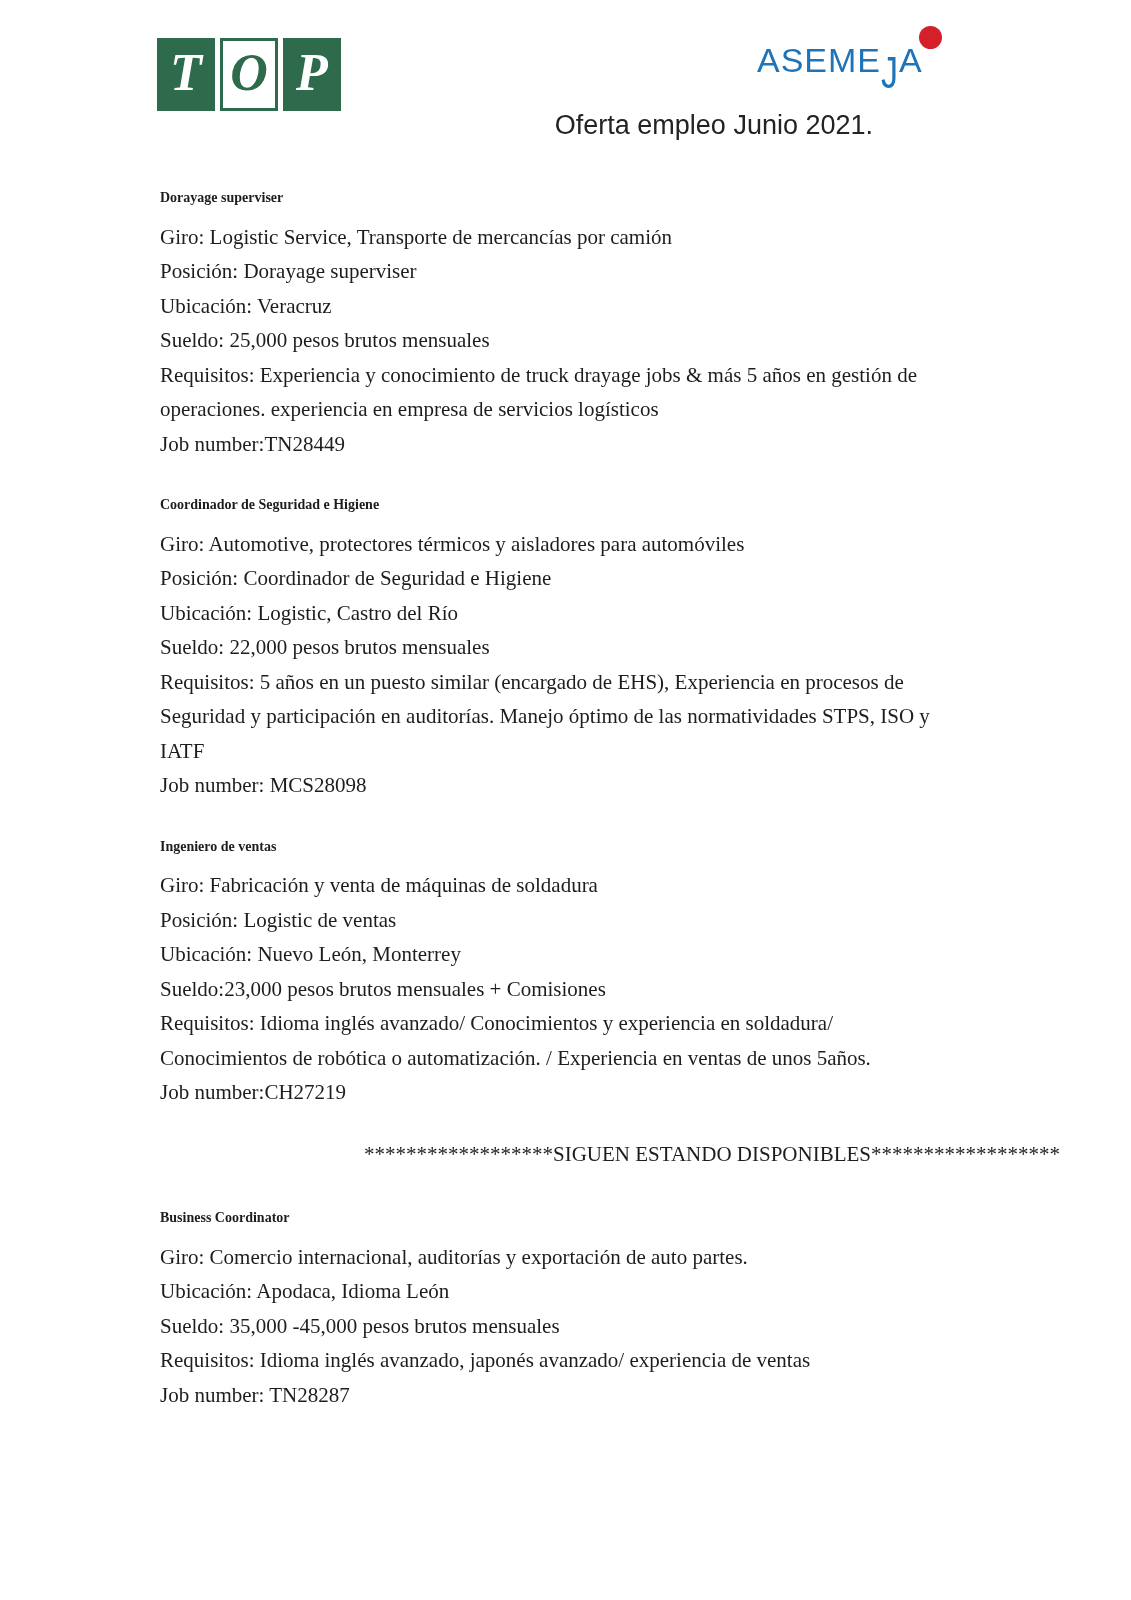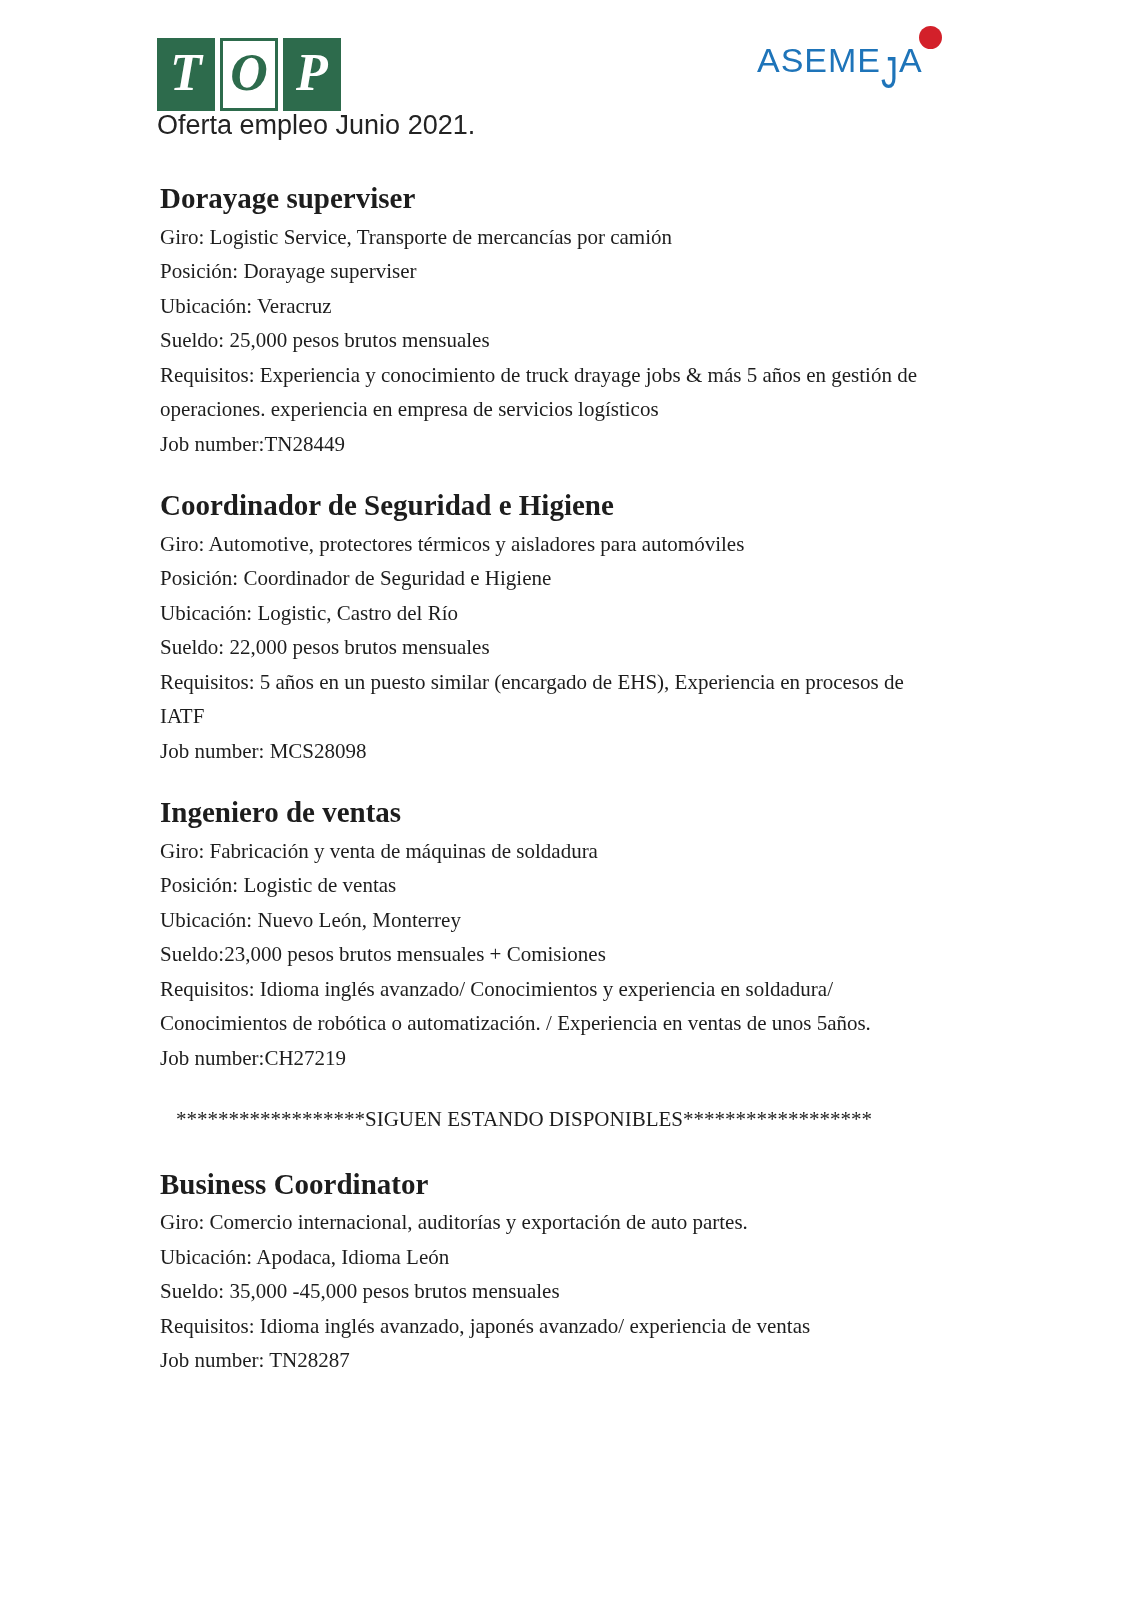--- a/index.html
+++ b/index.html
@@ -71,51 +71,52 @@
     top: -16px;
     width: 23px;
     height: 23px;
     border-radius: 50%;
     background: var(--logo-red);
   }
 
   
   .doc-title {
     position: absolute;
-    left: 157px;
+    left: 149px;
     top: 110px;
     width: 724px;
-    text-align: left;
+    text-align: right;
     font-family: "Liberation Sans", sans-serif;
     font-size: 27px;
     font-weight: normal;
     color: #232323;
   }
 
   
   .doc-body {
     position: absolute;
     left: 160px;
     top: 181px;
     width: 900px;
     font-size: 21px;
     line-height: 34.5px;
   }
   .job { margin-bottom: 27px; }
   .job-title {
-    font-size: 29px;
+    font-size: 14px;
     font-weight: bold;
     line-height: 34.5px;
     margin-bottom: 4px;
   }
   .line { white-space: nowrap; }
   .separator {
     line-height: 34.5px;
-    margin: 0 0 30px 16px;
+    margin: 0 0 30px 0;
     white-space: nowrap;
+    text-align: right;
   }
 </style>
 </head>
 <body>
 
 <div class="page">
 
   <div class="top-logo">
     <span class="sq">T</span>
     <span class="sq mid">O</span>
@@ -145,20 +146,21 @@
     </section>
 
     <section class="job">
       <h2 class="job-title">Coordinador de Seguridad e Higiene</h2>
       <div class="job-lines">
           <div class="line">Giro: Automotive, protectores térmicos y aisladores para automóviles</div>
           <div class="line">Posición: Coordinador de Seguridad e Higiene</div>
           <div class="line">Ubicación: Logistic, Castro del Río</div>
           <div class="line">Sueldo: 22,000 pesos brutos mensuales</div>
           <div class="line">Requisitos: 5 años en un puesto similar (encargado de EHS), Experiencia en procesos de</div>
+          <div class="line">Seguridad y participación en auditorías. Manejo óptimo de las normatividades STPS, ISO y</div>
           <div class="line">IATF</div>
           <div class="line">Job number: MCS28098</div>
         </div>
     </section>
 
     <section class="job">
       <h2 class="job-title">Ingeniero de ventas</h2>
       <div class="job-lines">
           <div class="line">Giro: Fabricación y venta de máquinas de soldadura</div>
           <div class="line">Posición: Logistic de ventas</div>

